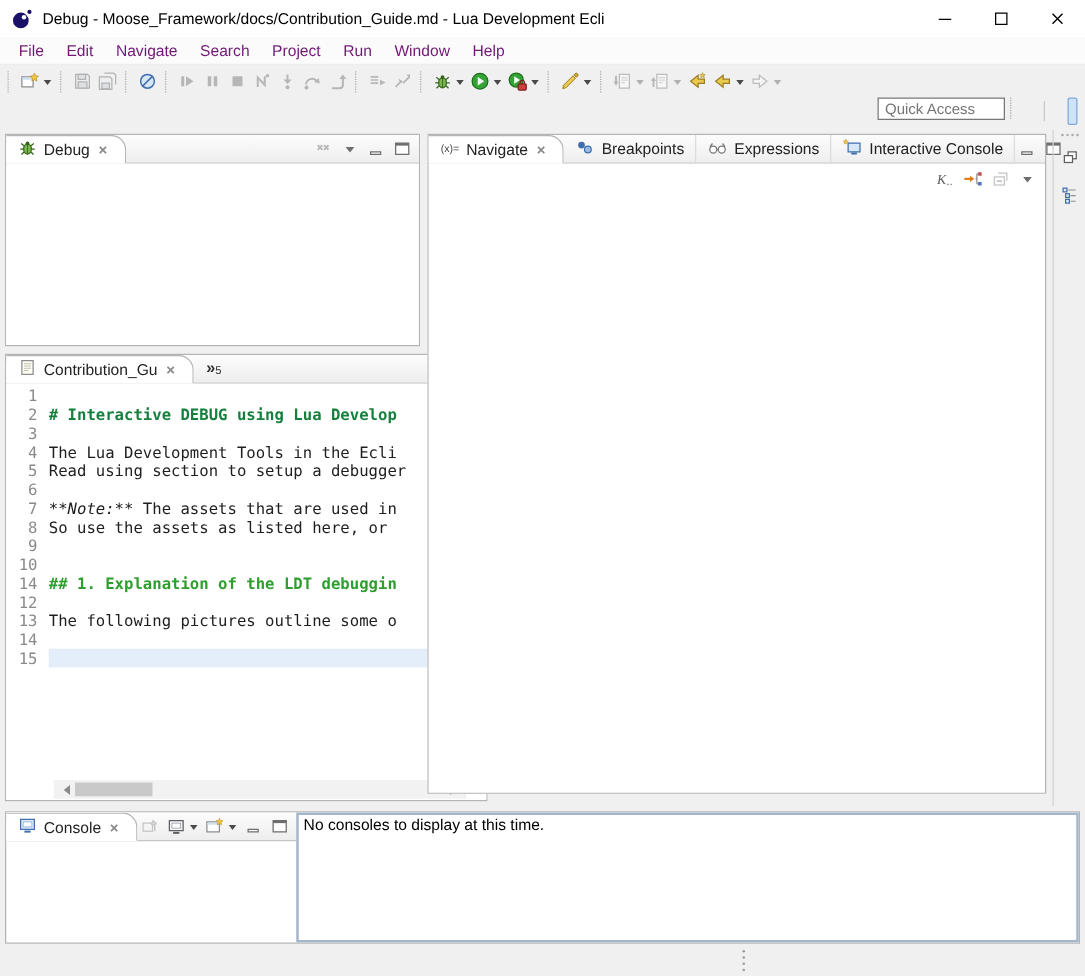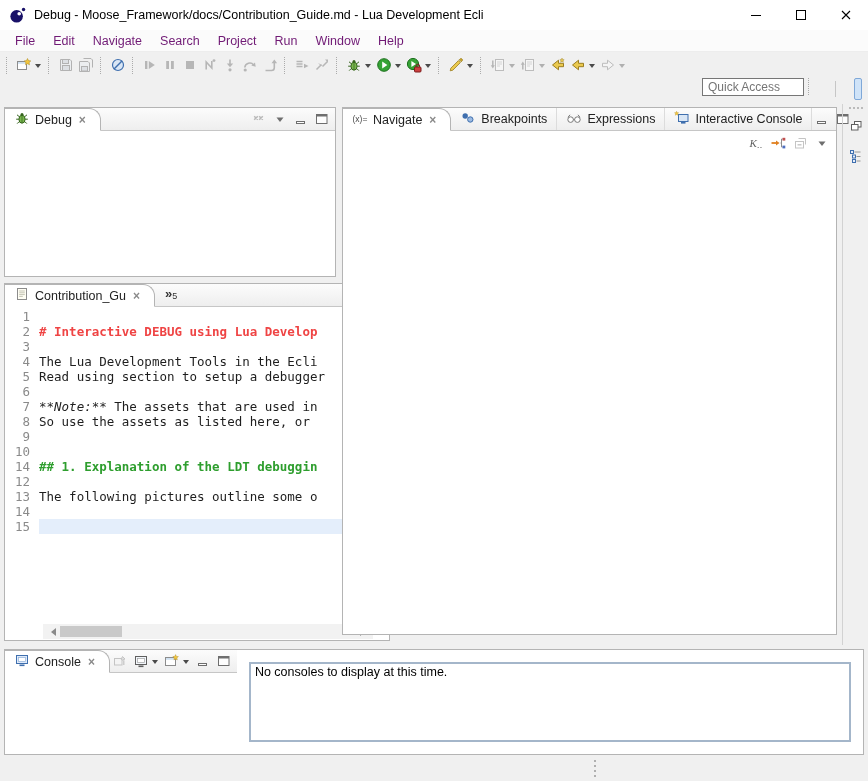--- a/index.html
+++ b/index.html
@@ -59,21 +59,21 @@
   .ha-left { border-right:5px solid #8a8a8a; }
   .ha-right { border-left:5px solid #8a8a8a; margin-left:auto; }
   .hthumb { width:62px; height:11px; background:#c9c9c9; }
   
   .trim { position:absolute; right:0; top:0; bottom:0; width:26px; border-left:1px solid #d2d2d2; display:flex; flex-direction:column; align-items:center; padding-top:3px; }
   .trim-dots { display:flex; gap:2px; margin-bottom:6px; }
   .trim-dots i { width:2px; height:2px; background:#aaa; border-radius:50%; }
   .trim .ibtn { margin-bottom:8px; }
   
   .console-panel { margin:4px 4px 0 4px; height:106px; border:1px solid #b4b4b4; background:#fff; display:flex; flex:none; }
-  .console-body { flex:1; margin:12px; border:2px solid #a4b6ca; background:#fff; font-size:12.5px; padding:1px 4px; color:#000; }
+  .console-body { flex:1; margin:0; border:2px solid #a4b6ca; background:#fff; font-size:12.5px; padding:1px 4px; color:#000; }
   
   .statusbar { flex:1; position:relative; }
   .drag-dots { position:absolute; left:594px; top:5px; display:flex; flex-direction:column; gap:3px; }
   .drag-dots i { width:2px; height:2px; background:#9a9a9a; border-radius:50%; }
 </style>
 </head>
 <body>
 
 <div class="titlebar">
   <span class="app-icon"><svg viewBox="0 0 16 16">
@@ -433,21 +433,21 @@
         </div>
     </div>
     <div class="pbody editor-body">
       <div id="editor-lines" style="padding-top:2px">
           <div class="eline">
             <span class="lnum">1</span>
             <span class="lbody"></span>
           </div>
           <div class="eline">
             <span class="lnum">2</span>
-            <span class="lbody"><span class="seg heading" style="color: #ef4444;"># Interactive DEBUG using Lua Develop</span></span>
+            <span class="lbody"><span class="seg heading" style="color: #15803d;"># Interactive DEBUG using Lua Develop</span></span>
           </div>
           <div class="eline">
             <span class="lnum">3</span>
             <span class="lbody"></span>
           </div>
           <div class="eline">
             <span class="lnum">4</span>
             <span class="lbody"><span class="seg plain">The Lua Development Tools in the Ecli</span></span>
           </div>
           <div class="eline">

